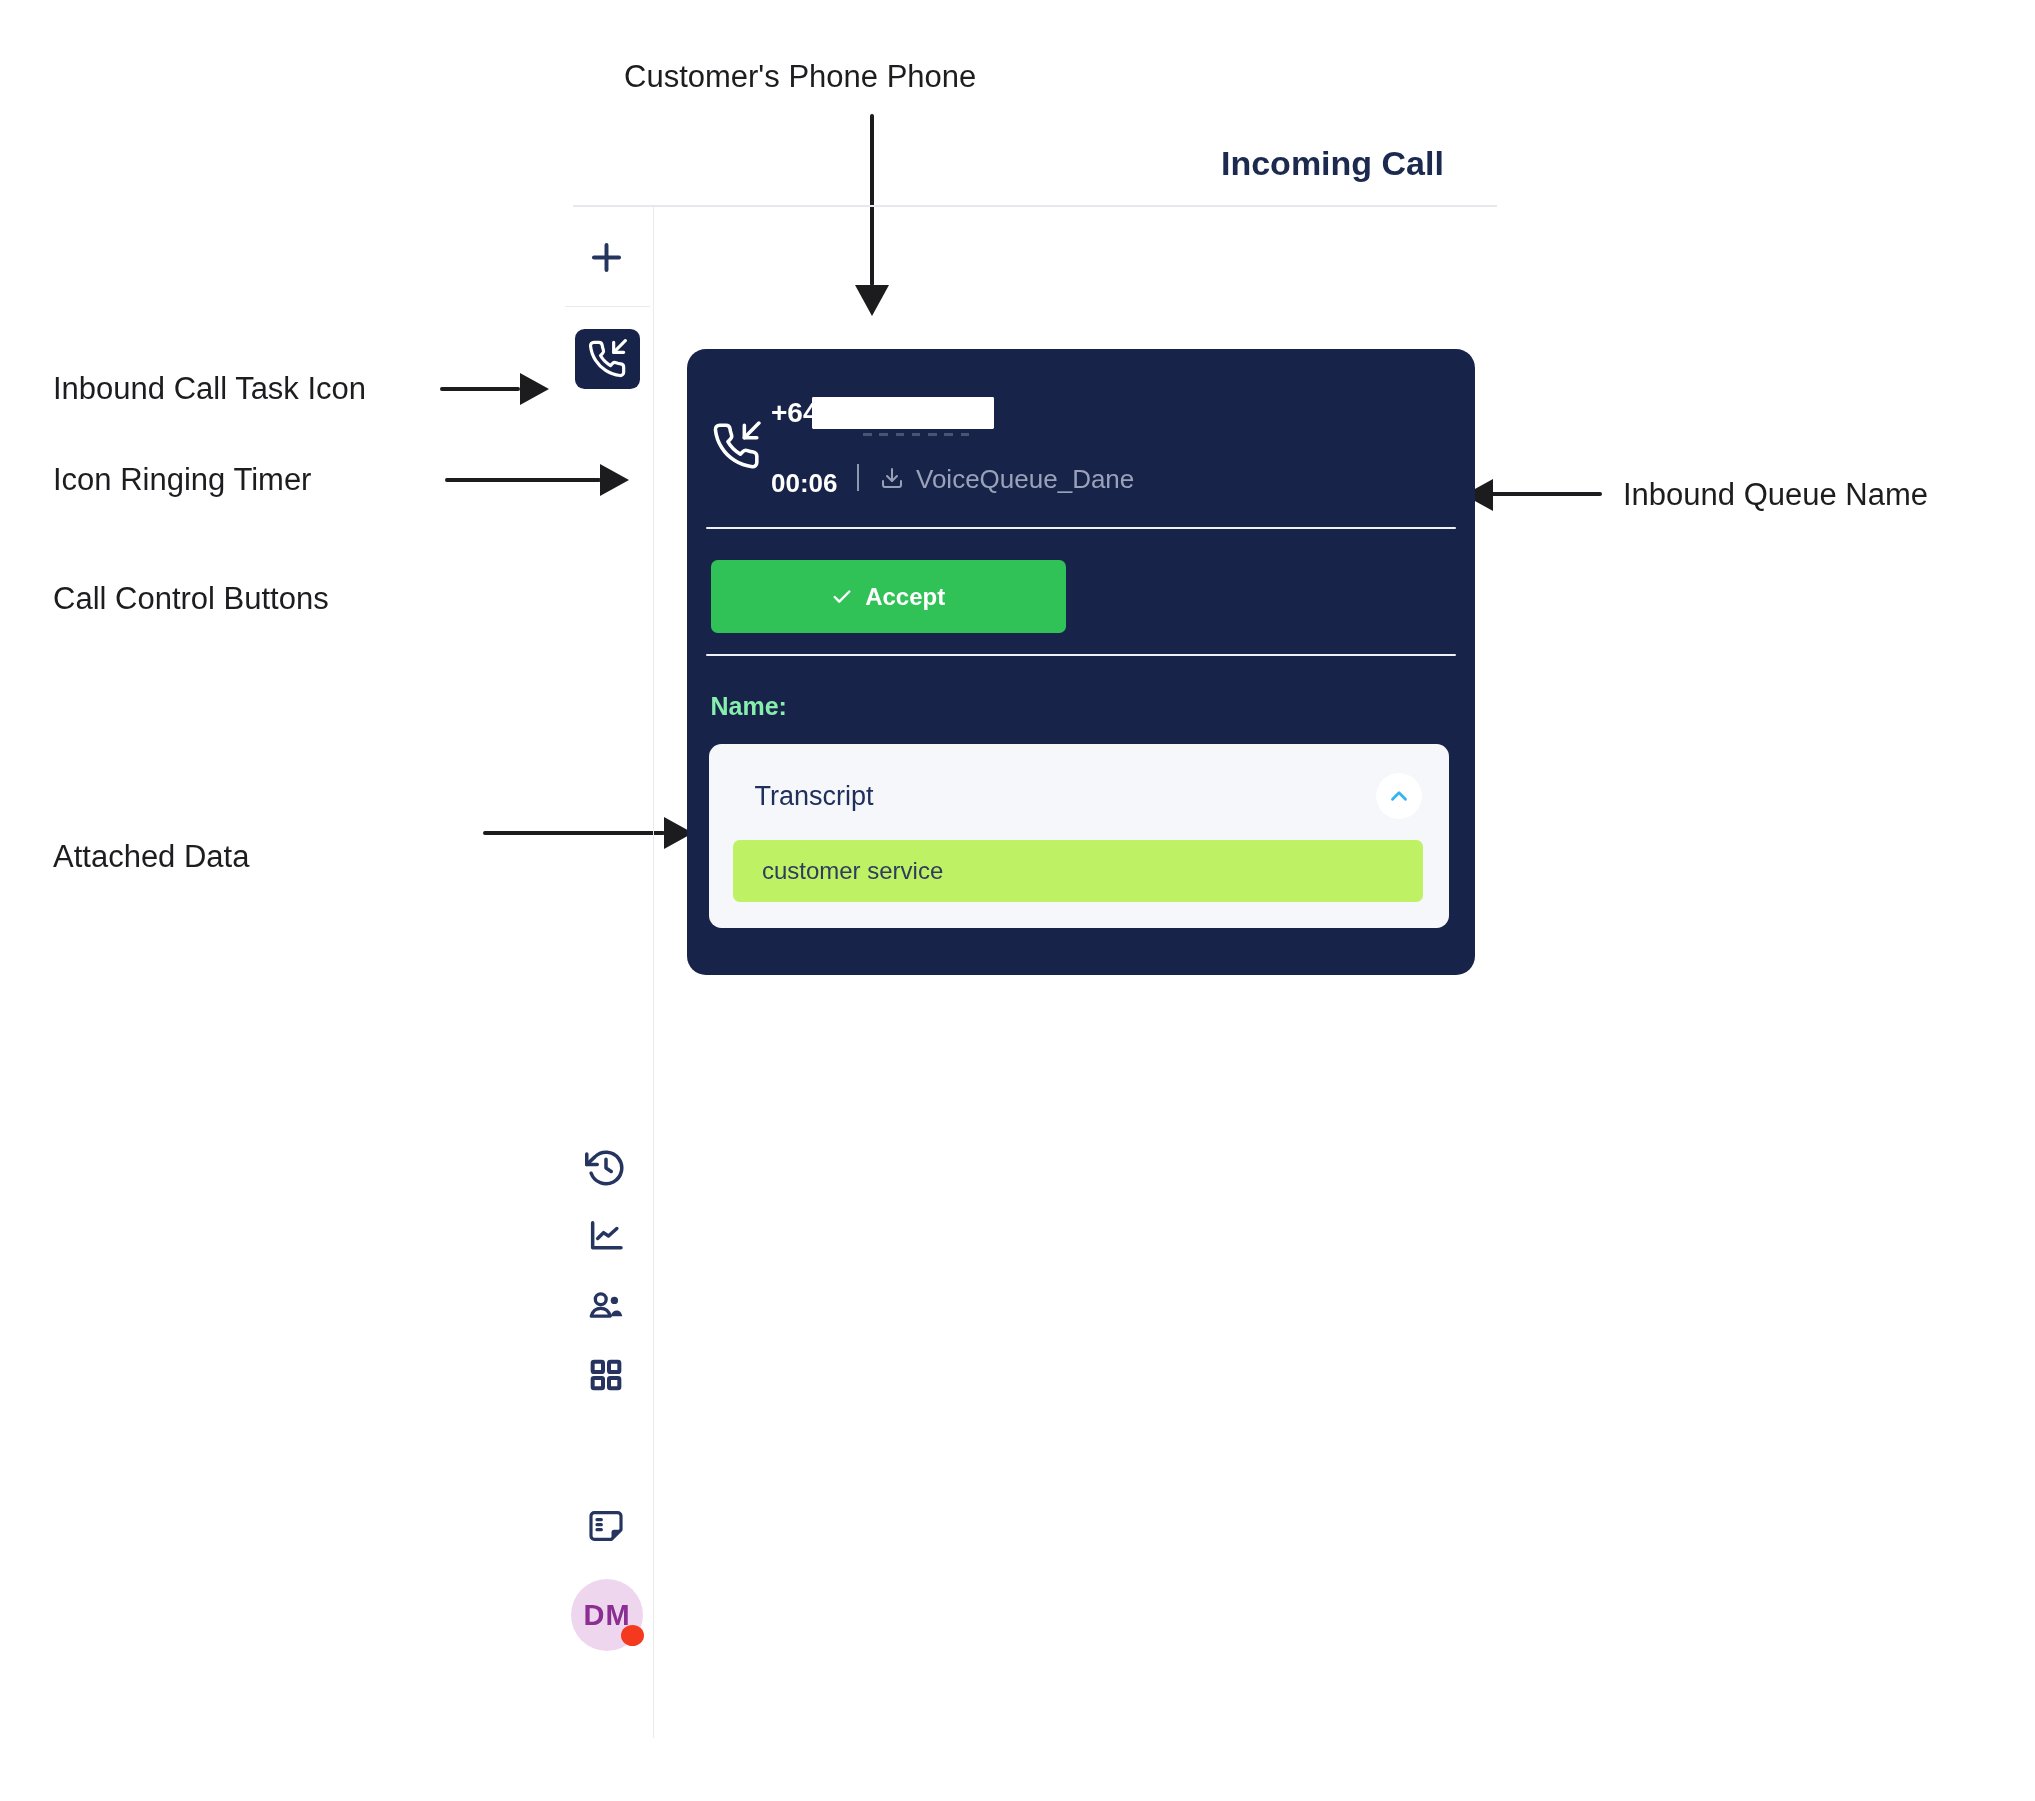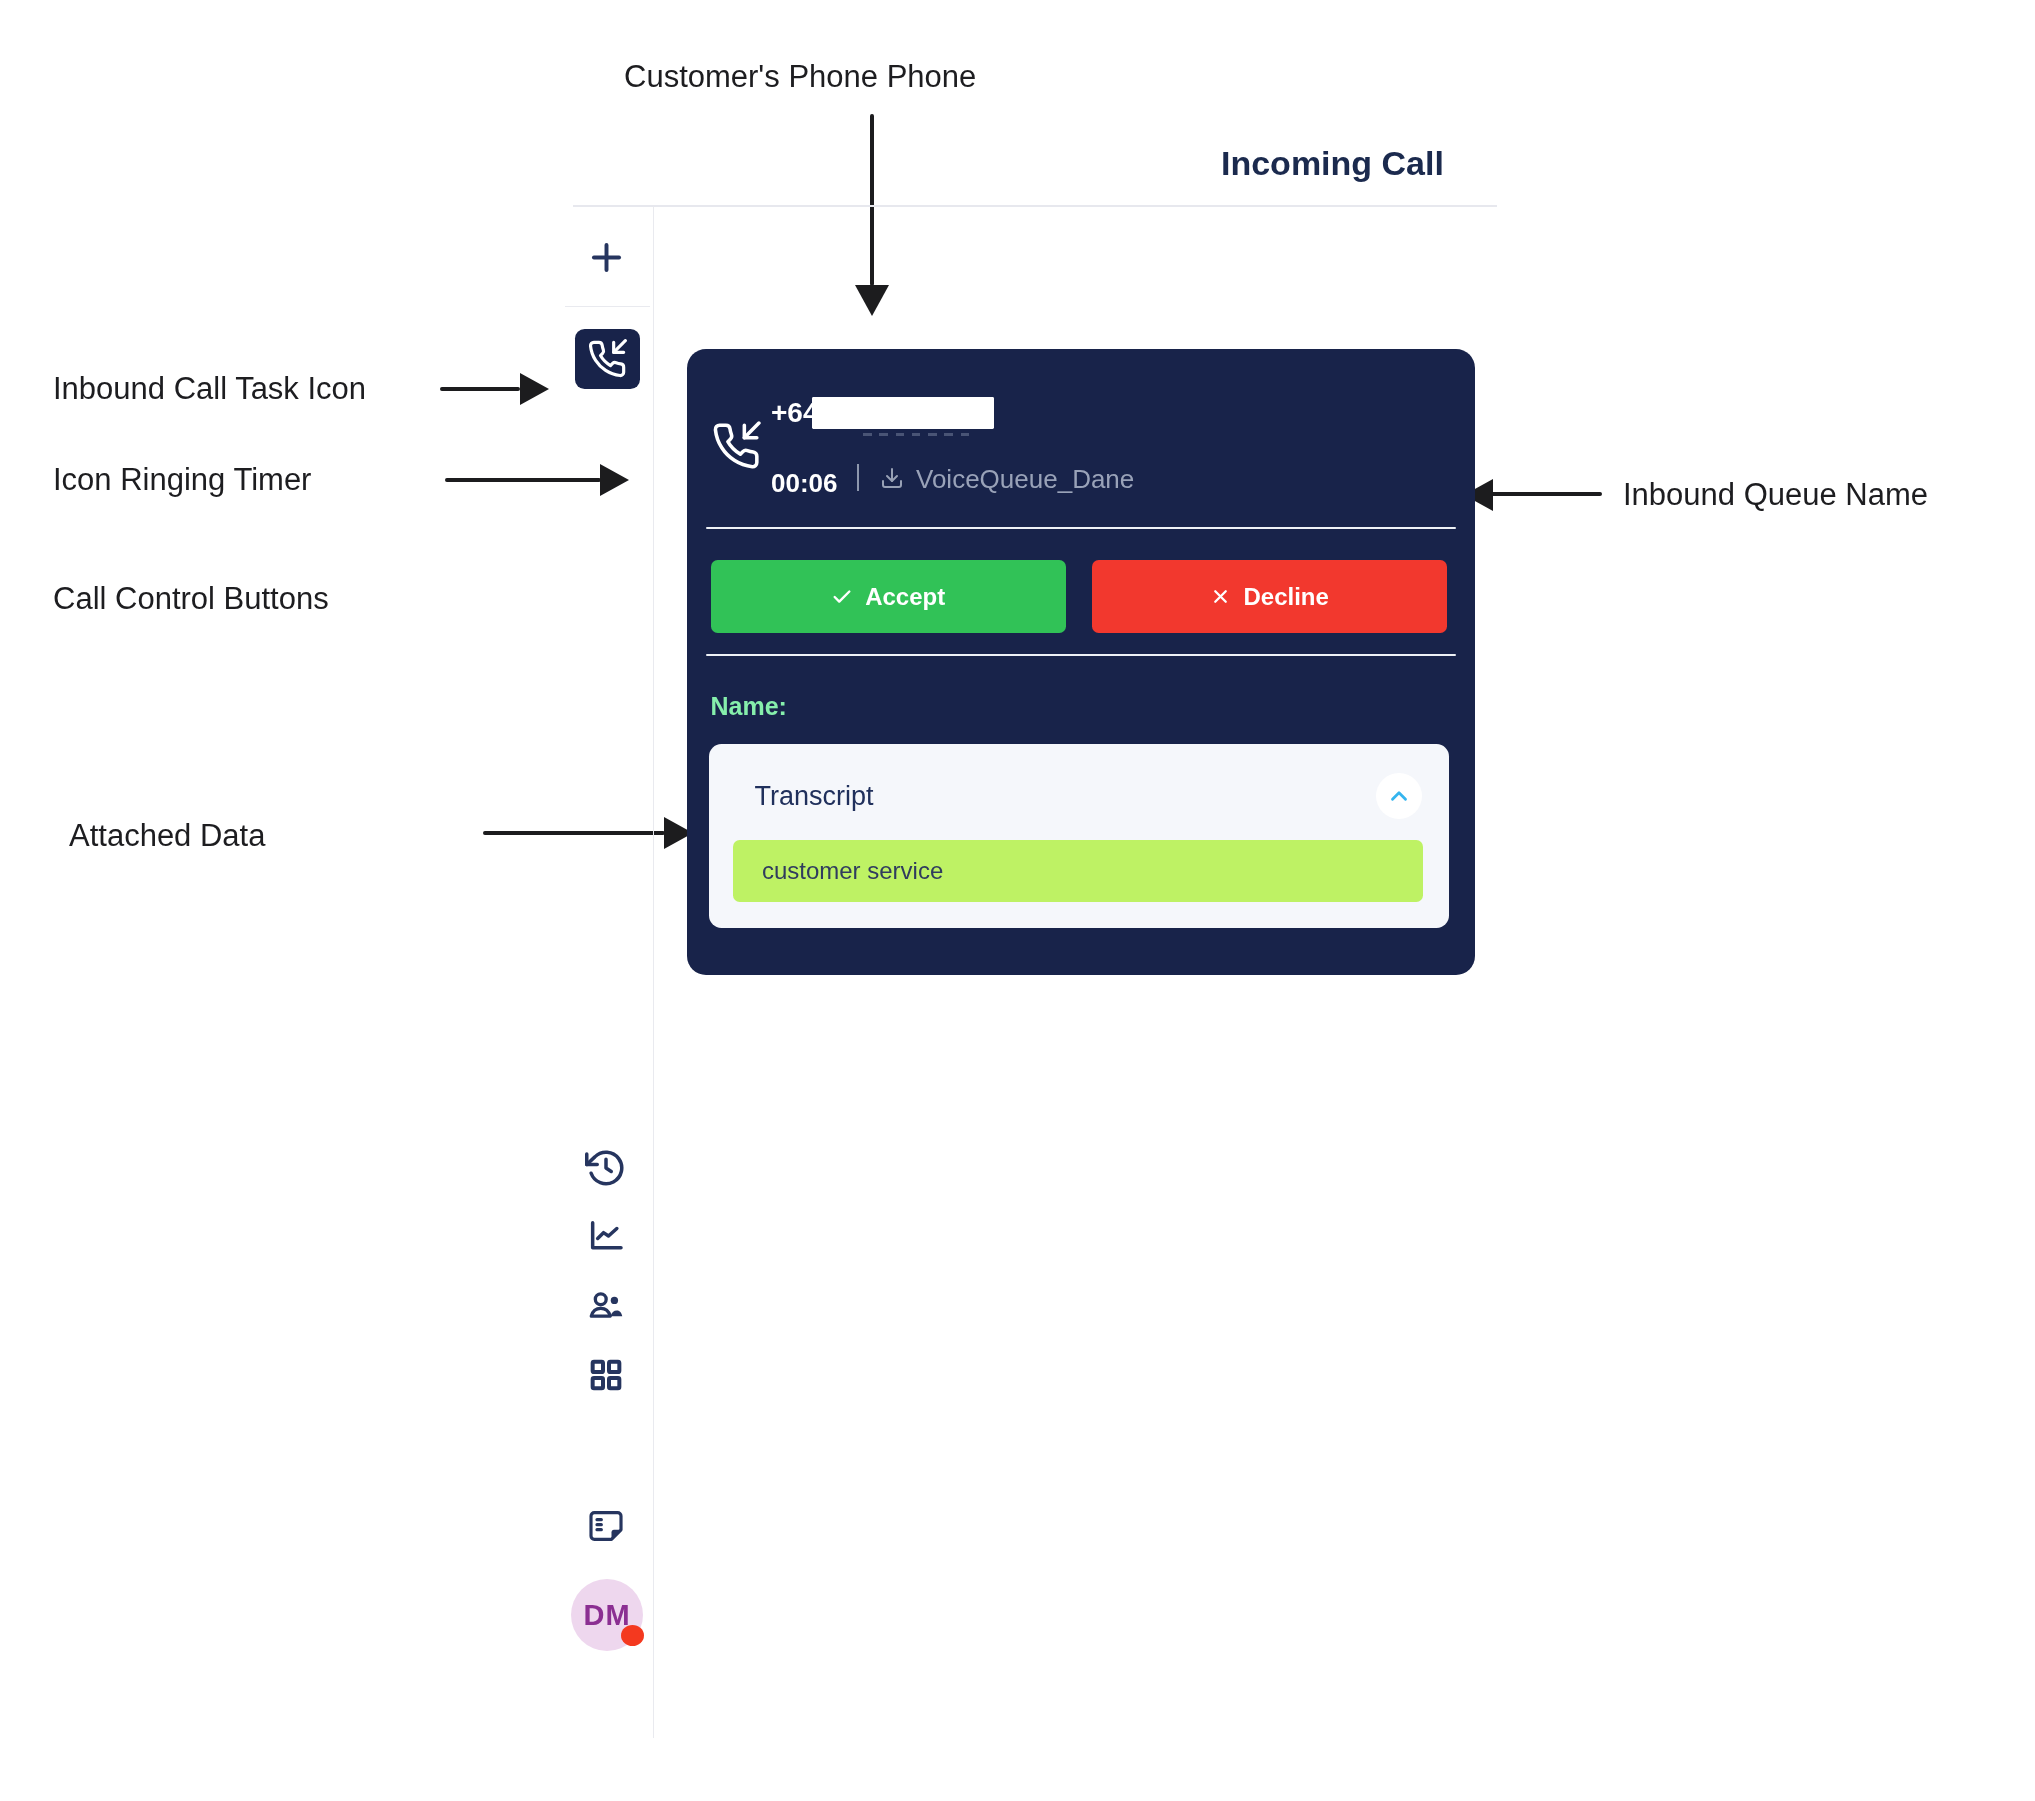--- a/index.html
+++ b/index.html
@@ -73,21 +73,21 @@
   <div class="ann" style="left:53px;top:372px;">Inbound Call Task Icon</div>
   <div class="aline-h" style="left:440px;top:387px;width:80px;"></div>
   <div class="ahead-right" style="left:520px;top:373px;"></div>
 
   <div class="ann" style="left:53px;top:463px;">Icon Ringing Timer</div>
   <div class="aline-h" style="left:445px;top:478px;width:156px;"></div>
   <div class="ahead-right" style="left:600px;top:464px;"></div>
 
   <div class="ann" style="left:53px;top:582px;">Call Control Buttons</div>
 
-  <div class="ann" style="left:53px;top:819px;margin-left:16px;">Attached Data</div>
+  <div class="ann" style="left:53px;top:840px;">Attached Data</div>
   <div class="aline-h" style="left:483px;top:831px;width:182px;"></div>
   <div class="ahead-right" style="left:664px;top:817px;"></div>
 
   <div class="ann" style="left:1623px;top:478px;">Inbound Queue Name</div>
   <div class="ahead-left" style="left:1464px;top:479px;"></div>
   <div class="aline-h" style="left:1491px;top:492px;width:111px;"></div>
 
   <div class="header-title">Incoming Call</div>
   <div class="header-border"></div>
 
@@ -181,27 +181,20 @@
 
     <div class="card-hr" style="top:178px;"></div>
 
     <button class="btn btn-accept">
       <svg width="22" height="22" viewBox="0 0 24 24" fill="none" stroke="#ffffff" stroke-width="2.6" stroke-linecap="round" stroke-linejoin="round">
         <polyline points="20 6 9 17 4 12"></polyline>
       </svg>
       <span class="btn-label">Accept</span>
     </button>
 
-    <button class="btn btn-decline">
-      <svg width="21" height="21" viewBox="0 0 24 24" fill="none" stroke="#ffffff" stroke-width="2.6" stroke-linecap="round">
-        <line x1="18" y1="6" x2="6" y2="18"></line>
-          <line x1="6" y1="6" x2="18" y2="18"></line>
-      </svg>
-      <span class="btn-label">Decline</span>
-    </button>
 
     <div class="card-hr" style="top:305px;"></div>
 
     <div class="name-label">Name:</div>
 
     <div class="panel">
       <div class="panel-title">Transcript</div>
       <div class="chev-circle">
         <svg width="26" height="26" viewBox="0 0 24 24" fill="none" stroke="currentColor" stroke-width="2.6" stroke-linecap="round" stroke-linejoin="round">
           <polyline points="6 15 12 9 18 15"></polyline>

